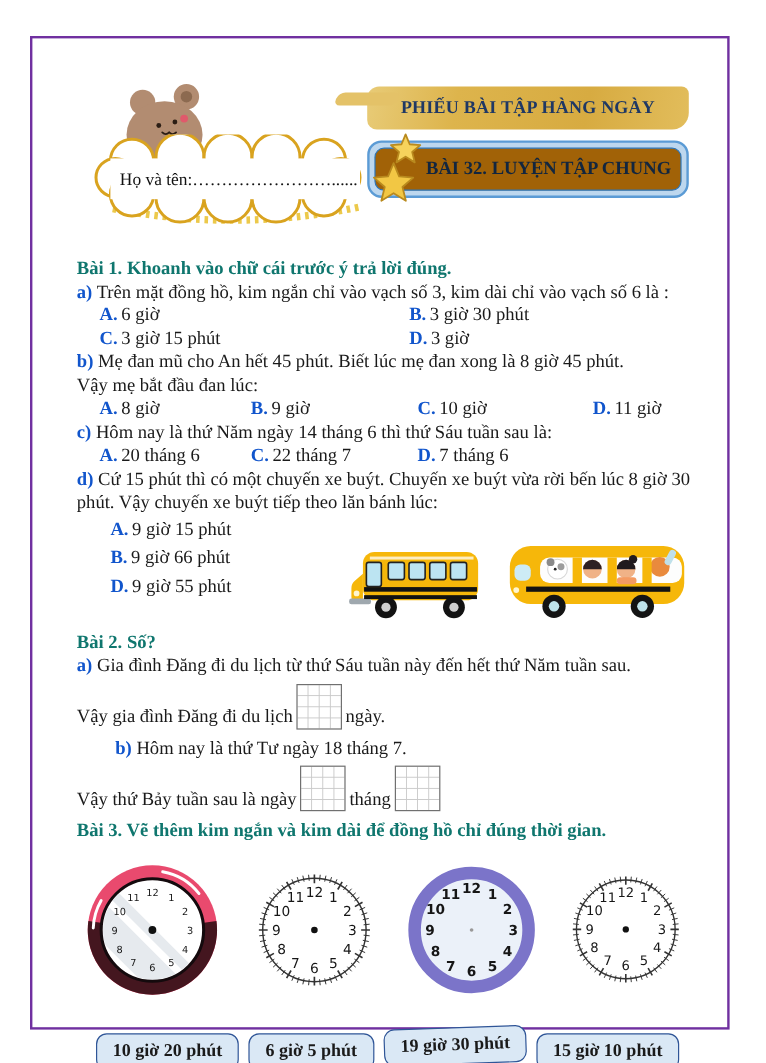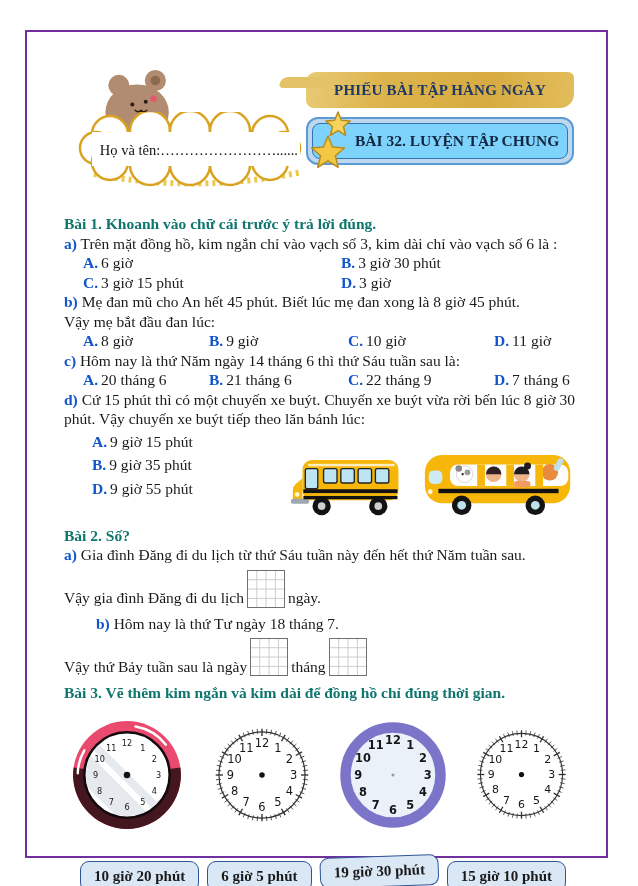--- a/index.html
+++ b/index.html
@@ -18,21 +18,21 @@
   .name-label { position:absolute; left:22px; top:30px; width:200px; font-size:14.5px; color:#111; white-space:nowrap; }
   .header-right { position:absolute; right:2px; top:0; width:268px; }
   .banner { position:relative; height:36px; border-radius:10px 6px 14px 8px;
     background:linear-gradient(100deg,#E8CB77 0%,#DDB44C 28%,#D7AB41 68%,#E2BD5C 100%);
     display:flex; align-items:center; justify-content:center; }
   .banner::before { content:''; position:absolute; left:-26px; top:5px; width:52px; height:11px;
     background:#E4C268; border-radius:6px; transform:skewX(-24deg); }
   .banner-text { font-weight:bold; font-size:15px; color:#1F3864; letter-spacing:.2px; position:relative; }
   .lesson-box { position:relative; margin-top:9px; background:#BDD7EE; border:2px solid #5B9BD5;
     border-radius:12px; padding:4px; }
-  .lesson-inner { background:#7dd3fc; border:1.5px solid #2E75B6; border-radius:8px;
+  .lesson-inner { background:#a16207; border:1.5px solid #2E75B6; border-radius:8px;
     padding:8px 6px 8px 42px; font-weight:bold; font-size:15.5px; color:#12263F; white-space:nowrap; }
   .stars { position:absolute; left:0px; top:-9px; width:52px; height:62px; }
 
   
   .blue { color:#1155CC; font-weight:bold; }
   .ex-title { font-size:15.5px; font-weight:bold; color:#0f766e; line-height:19.5px; }
   p.q { font-size:15.5px; line-height:19.5px; }
   .opt-grid2 { display:grid; grid-template-columns:258px 1fr; margin-left:19px; font-size:15.5px; line-height:19.5px; }
   .opt-grid4 { display:grid; grid-template-columns:126px 139px 146px 1fr; margin-left:19px; font-size:15.5px; line-height:19.5px; }
   .opt .blue { margin-right:3px; }
@@ -131,30 +131,29 @@
         <div class="opt-grid4">
           <div class="opt"><span class="blue">A.</span><span>8 giờ</span></div>
           <div class="opt"><span class="blue">B.</span><span>9 giờ</span></div>
           <div class="opt"><span class="blue">C.</span><span>10 giờ</span></div>
           <div class="opt"><span class="blue">D.</span><span>11 giờ</span></div>
         </div>
 
         <p class="q"><span class="blue">c)</span> <span>Hôm nay là thứ Năm ngày 14 tháng 6 thì thứ Sáu tuần sau là:</span></p>
         <div class="opt-grid4">
           <div class="opt"><span class="blue">A.</span><span>20 tháng 6</span></div>
-          <div class="opt"><span class="blue">B.</span><span>21 tháng 6</span></div>
-          <div class="opt"><span class="blue">C.</span><span>22 tháng 9</span></div>
+          <div class="opt"><span class="blue">C.</span><span>22 tháng 7</span></div>
           <div class="opt"><span class="blue">D.</span><span>7 tháng 6</span></div>
         </div>
 
         <p class="q"><span class="blue">d)</span> <span>Cứ 15 phút thì có một chuyến xe buýt. Chuyến xe buýt vừa rời bến lúc 8 giờ 30 phút. Vậy chuyến xe buýt tiếp theo lăn bánh lúc:</span></p>
         <div class="d-block">
           <div class="d-opts">
             <div class="opt"><span class="blue">A.</span><span>9 giờ 15 phút</span></div>
-            <div class="opt"><span class="blue">B.</span><span>9 giờ 35 phút</span></div>
+            <div class="opt"><span class="blue">B.</span><span>9 giờ 66 phút</span></div>
             <div class="opt"><span class="blue">D.</span><span>9 giờ 55 phút</span></div>
           </div>
           <div class="buses">
             <svg width="120" height="78" viewBox="0 0 125 78">
               <rect x="14" y="15" width="100" height="42" rx="10" fill="#F6B70A"></rect>
               <rect x="20" y="19" width="90" height="2.6" fill="#ffffff" opacity="0.75"></rect>
               <path d="M14,34 L7,40 Q4,42.5 4,46.5 L4,54 Q4,58 8,58 L14,58 Z" fill="#F6B70A"></path>
               <rect x="2" y="55.5" width="19" height="5" rx="2" fill="#9FA8AE"></rect>
               <circle cx="8.5" cy="51" r="2.5" fill="#FFF6CF"></circle>
               <g fill="#BCE4F2" stroke="#222" stroke-width="1.4">

